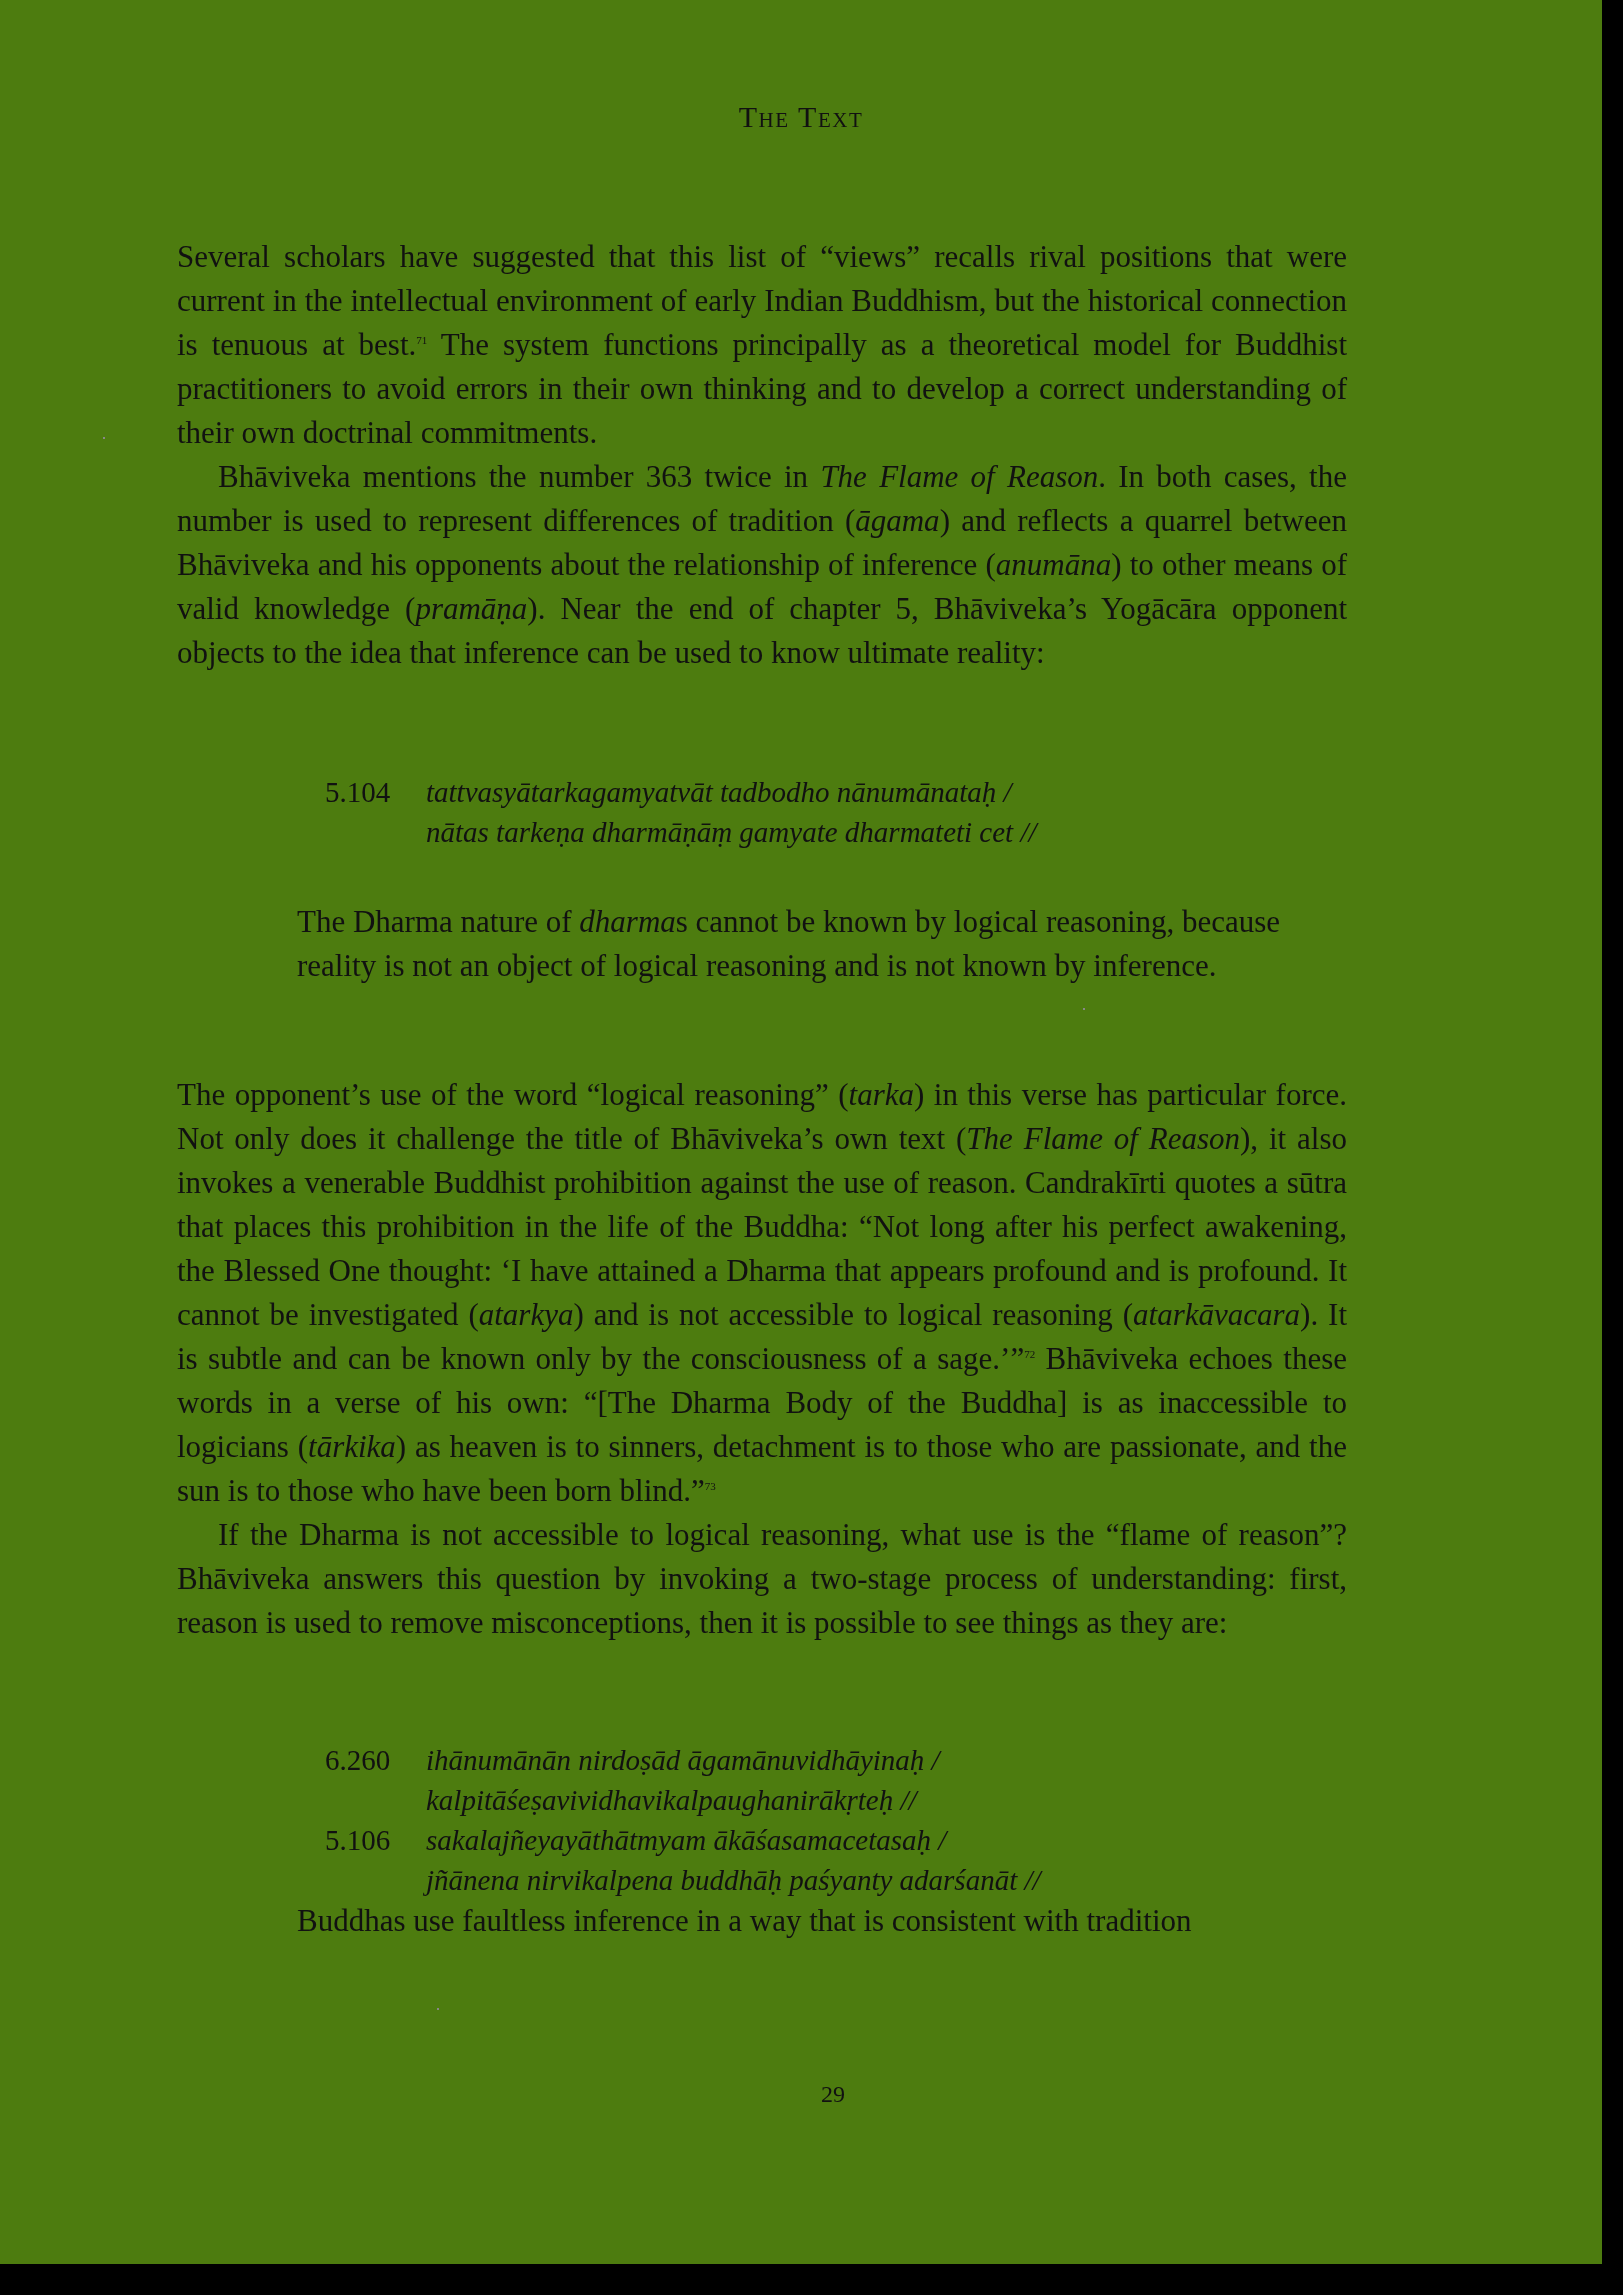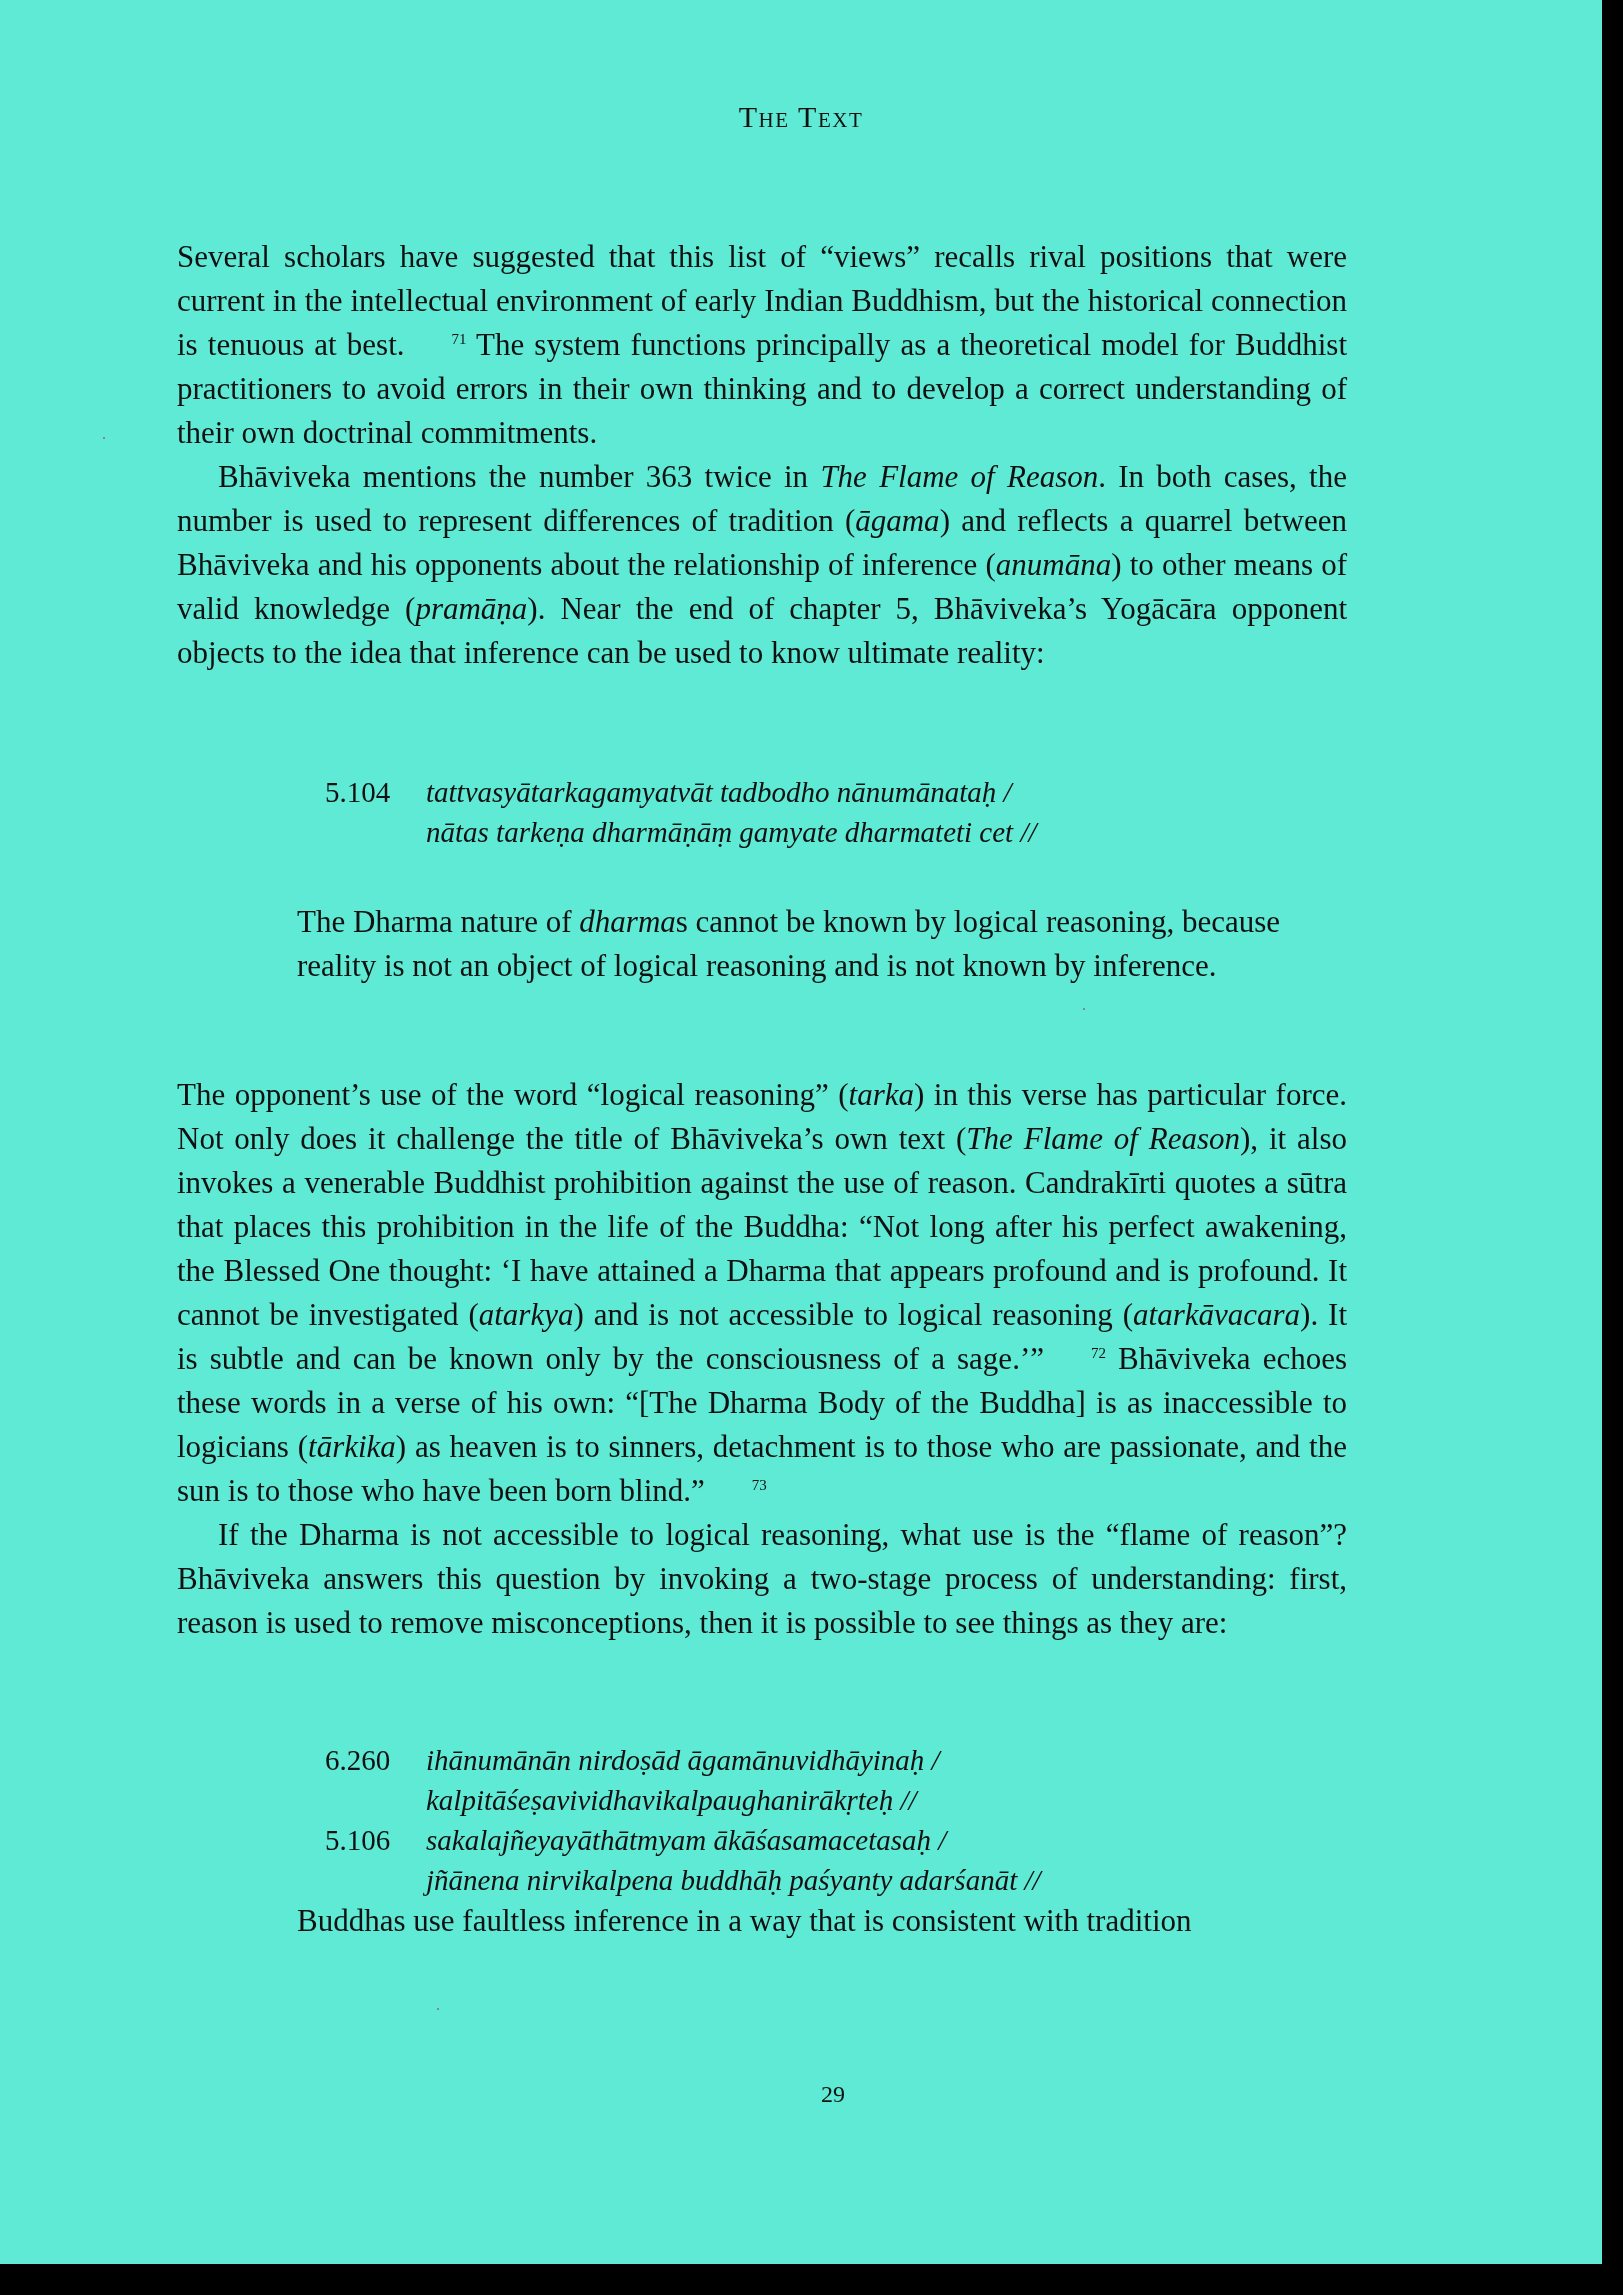--- a/index.html
+++ b/index.html
@@ -1,20 +1,20 @@
 <!DOCTYPE html>
 <html style="font-size:12px"><head>
 <meta charset="utf-8">
 <style>
   html, body { margin: 0; padding: 0; background: #000; }
   body { width: 1624px; height: 2295px; position: relative; overflow: hidden; }
   .page {
     position: absolute; left: 0; top: 0;
     width: 1602px; height: 2264px;
-    background: #5eead4;
+    background: #4d7c0f;
     font-family: "Liberation Serif", "DejaVu Serif", serif;
     color: #111;
   }
   .running-head {
     position: absolute; top: 100px; left: 0; width: 1602px;
     text-align: center;
     font-size: 30px; letter-spacing: 1.5px;
     font-variant: small-caps;
   }
   .text-block {
@@ -32,21 +32,21 @@
   .verse-line { font-style: italic; text-align: right; }
   .translation {
     position: absolute; left: 297px; width: 984px;
     font-size: 31px; line-height: 44px;
   }
   .page-number {
     position: absolute; top: 2081px; left: 0; width: 1602px;
     text-align: center; font-size: 24px; margin-left: 32px;
   }
   i { font-style: italic; }
-  sup { font-size: 15px; line-height: 0; vertical-align: super; margin-left: 47px; }
+  sup { font-size: 11px; line-height: 0; vertical-align: super; }
   .edge-right { position: absolute; left: 1602px; top: 0; width: 21px; height: 2295px; background: #000; }
   .edge-bottom { position: absolute; left: 0; top: 2264px; width: 1624px; height: 31px; background: #000; }
   .speck { position: absolute; width: 1.5px; height: 1.5px; background: #888; }
 </style>
 </head>
 <body>
 
 <div class="page">
 
   <div class="running-head">The Text</div>

